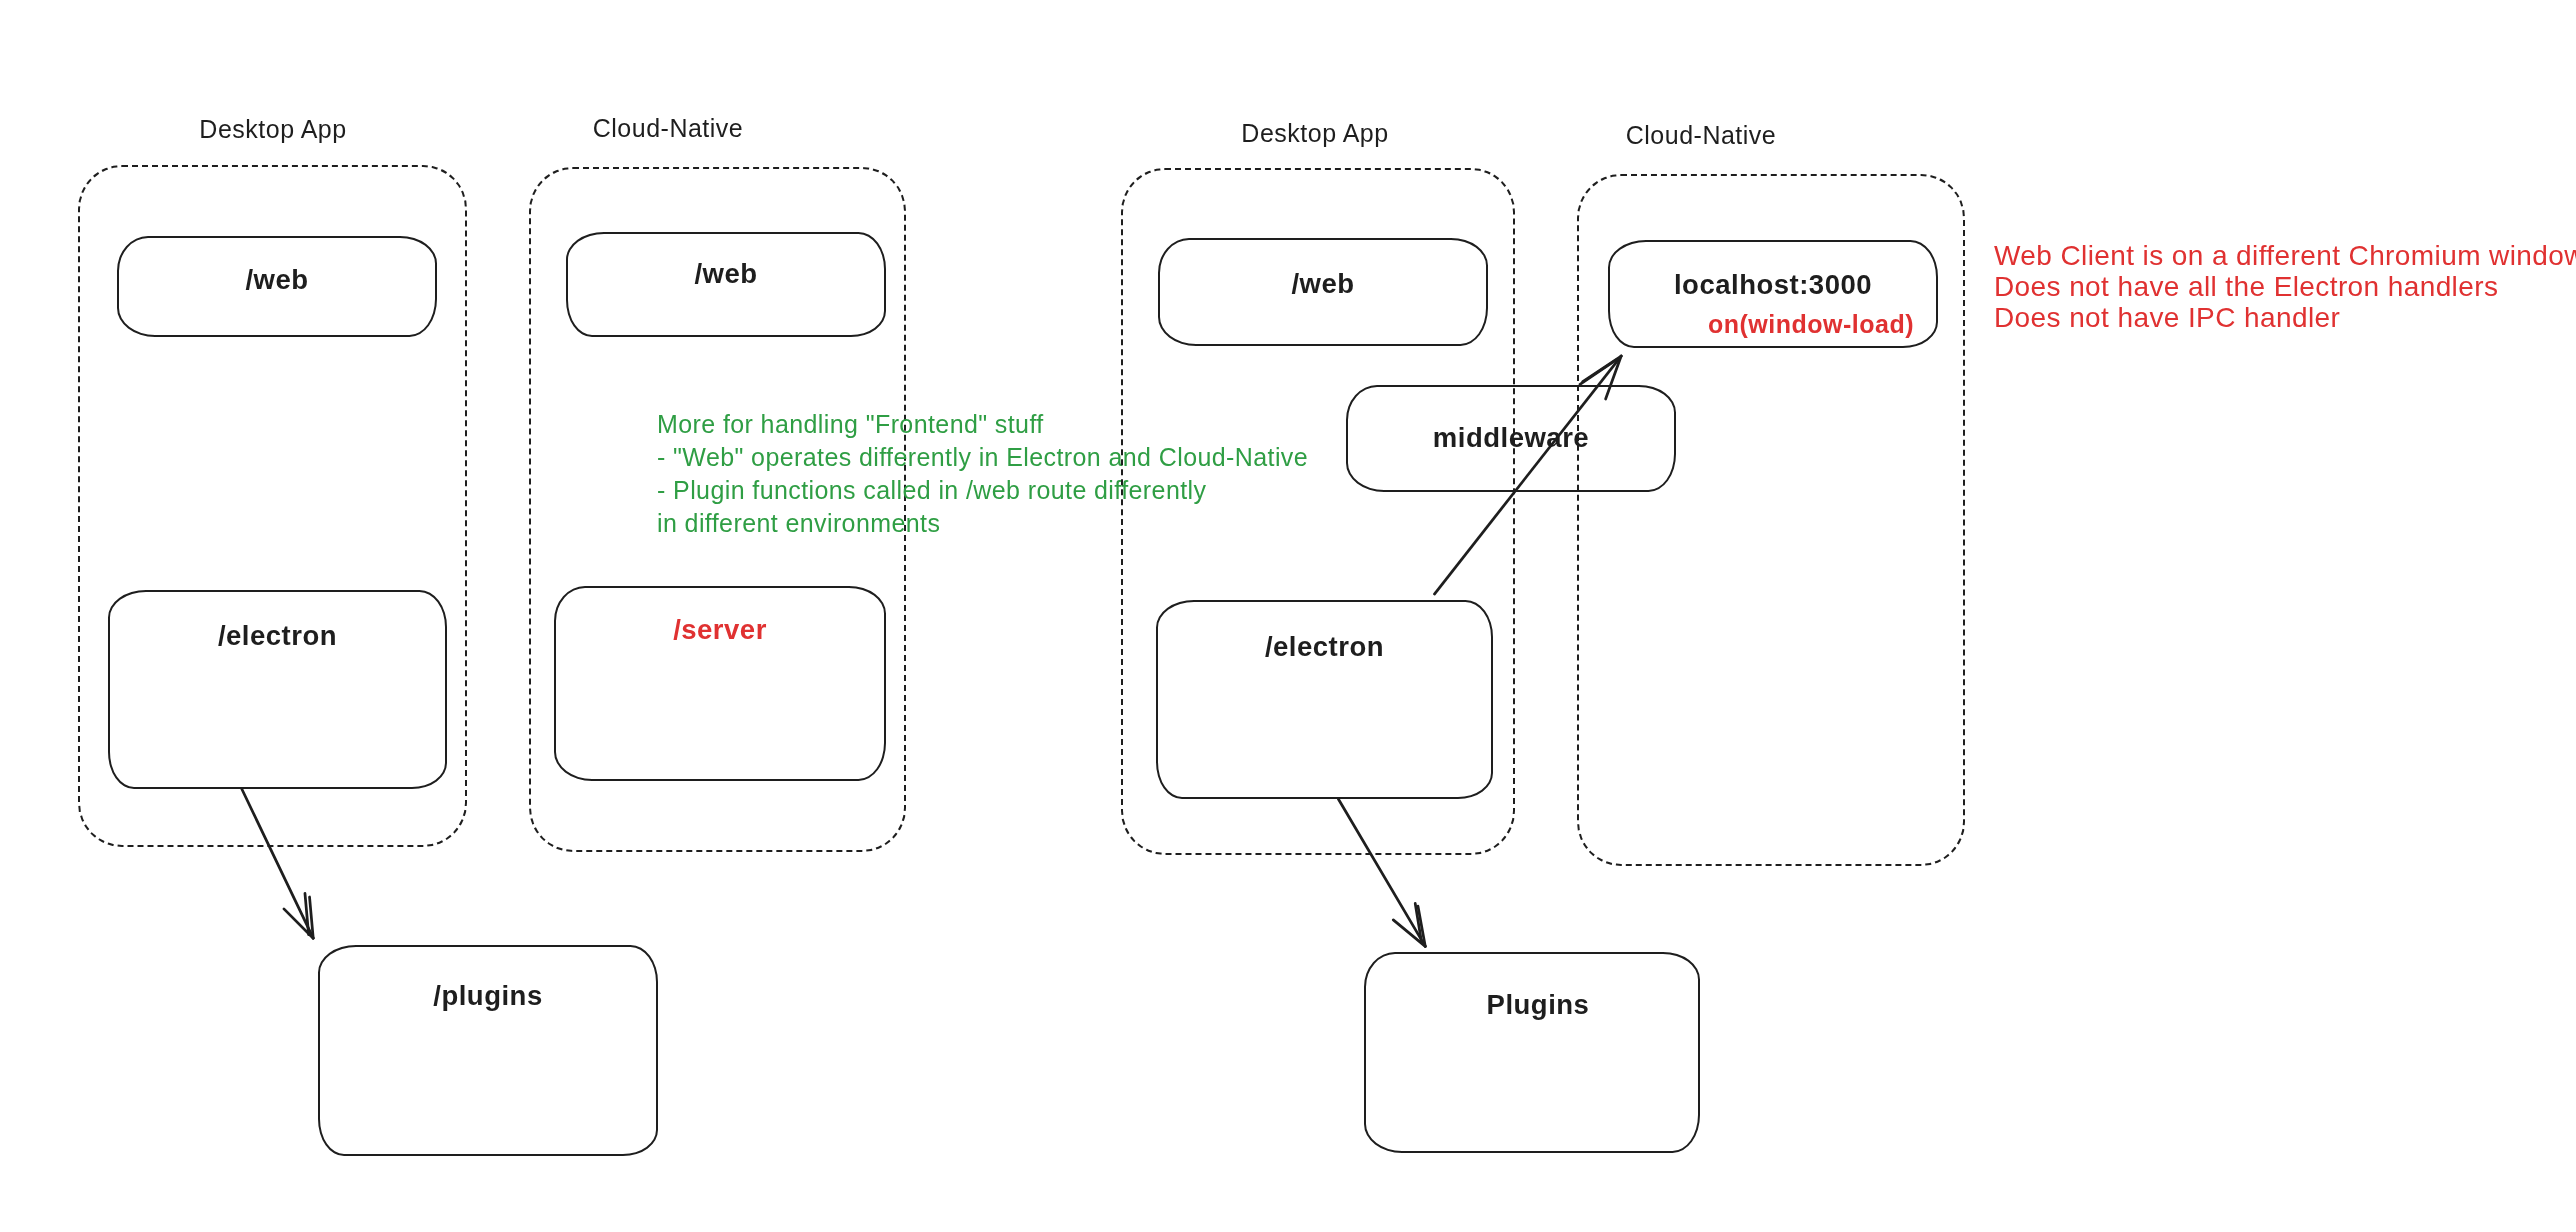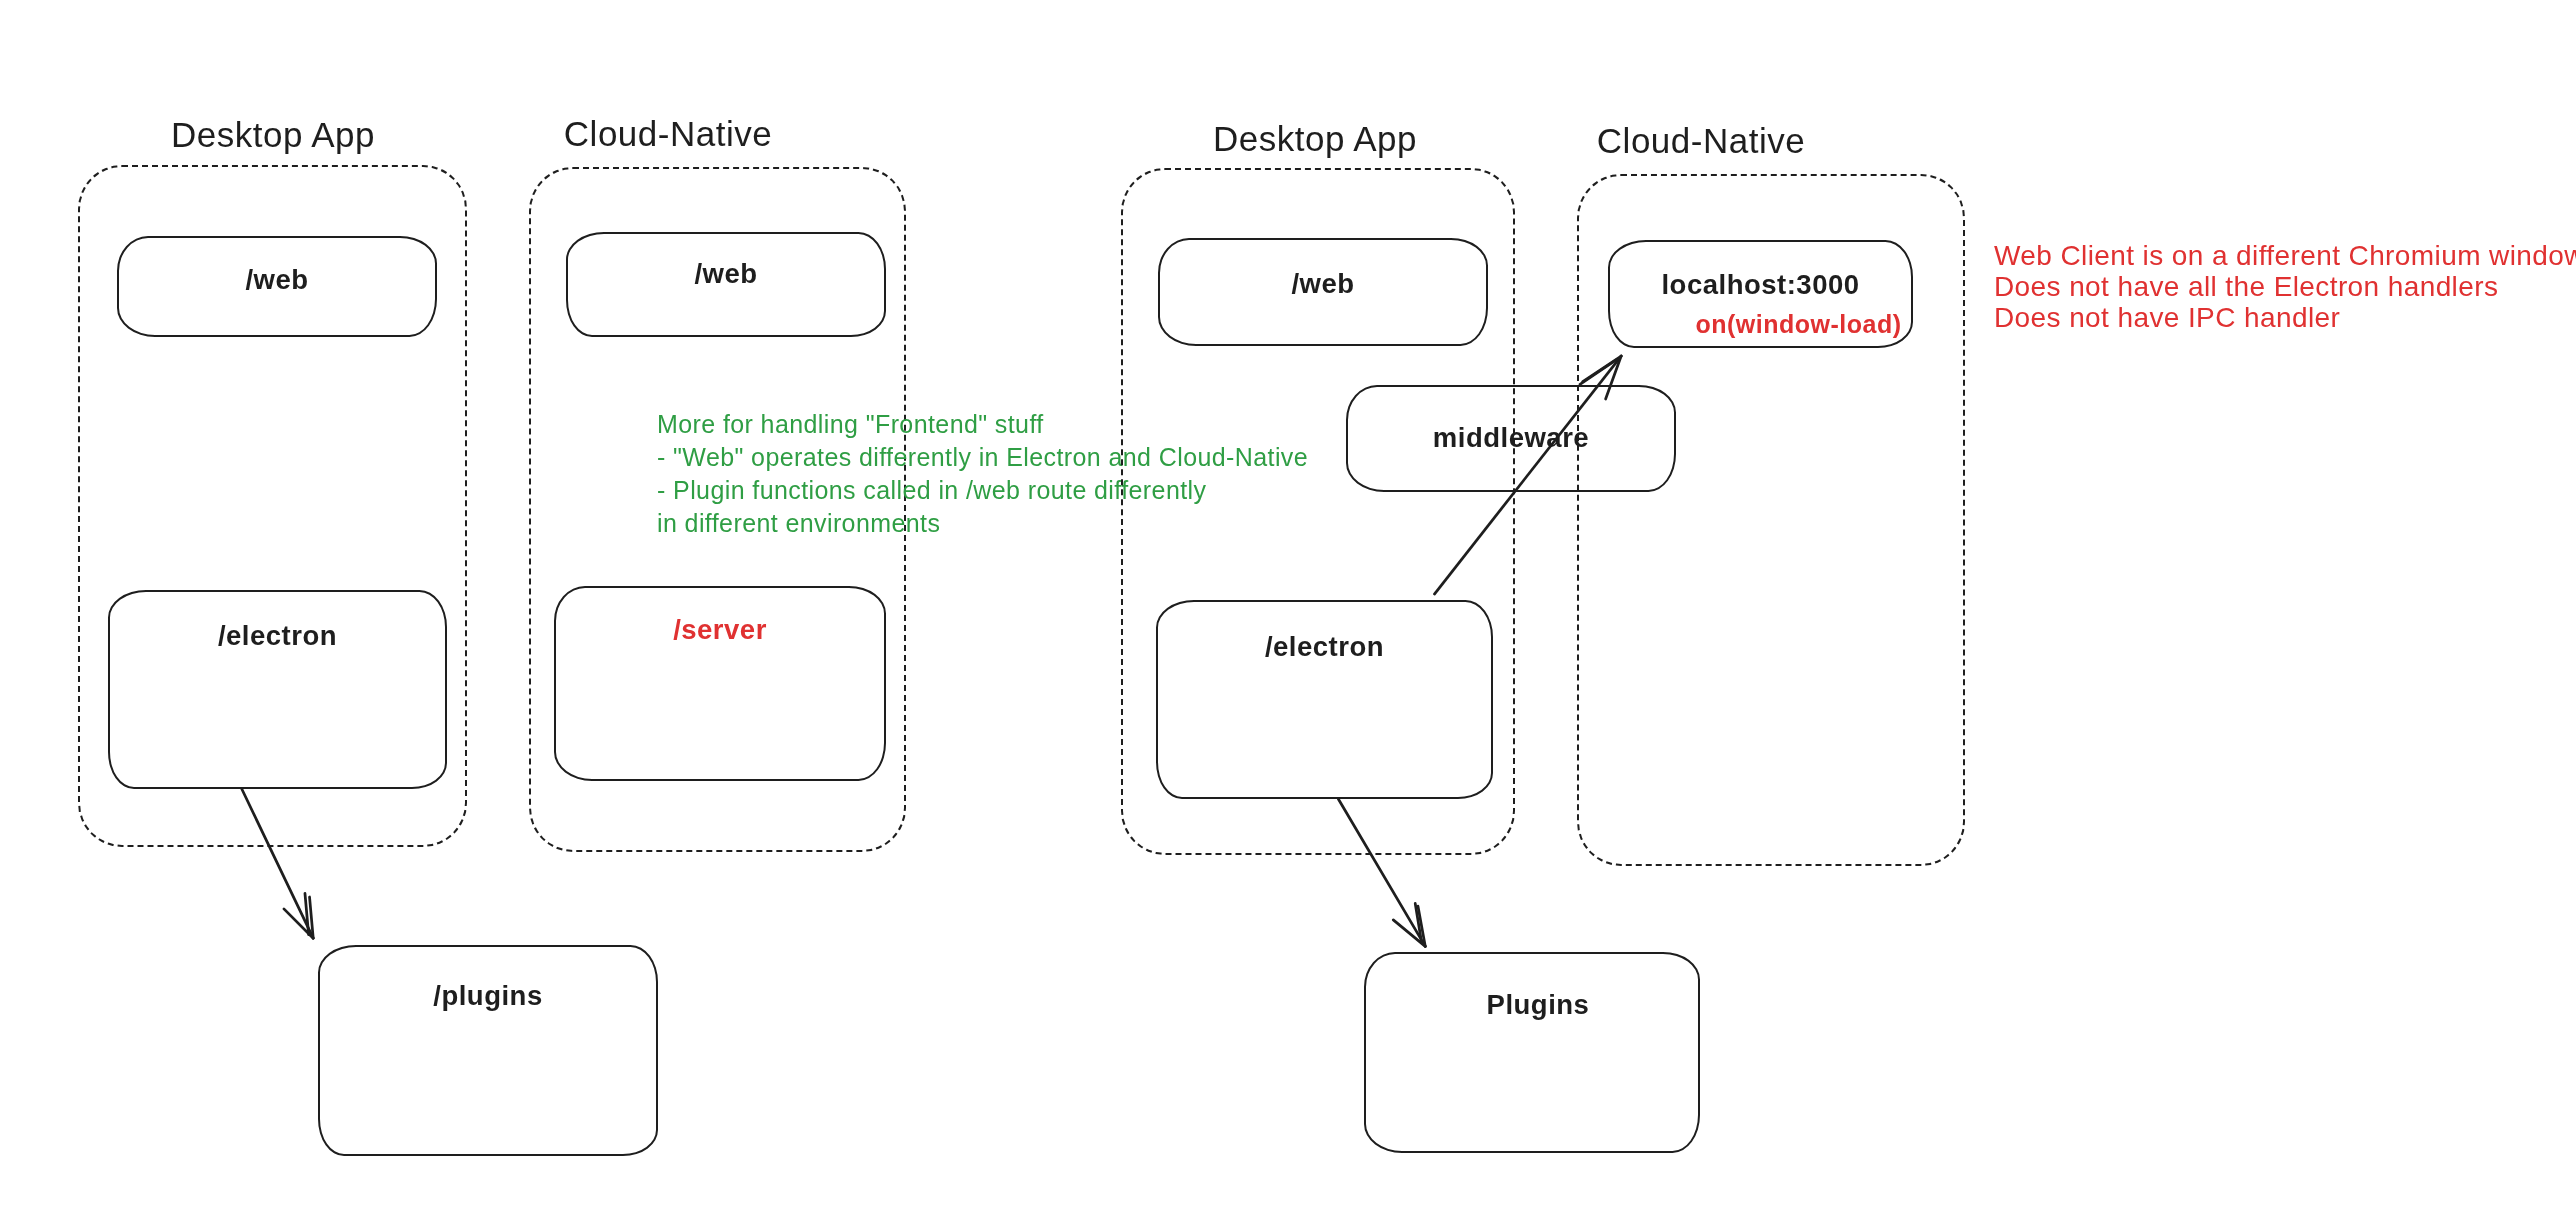--- a/index.html
+++ b/index.html
@@ -37,21 +37,21 @@
   .r2{border-radius:38px 27.5px 35px 26px / 27.5px 37px 26px 37px;}
   .container{
     position:absolute;
     border:2.7px dashed var(--ink);
     border-radius:44px;
     background:transparent;
   }
   .group-label{
     position:absolute;
     transform:translateX(-50%);
-    font-size:35px;
+    font-size:25px;
     letter-spacing:0.5px;
     white-space:nowrap;
     color:var(--ink);
   }
   .note{
     position:absolute;
     white-space:nowrap;
   }
   .note div{white-space:nowrap;}
   .note-green{color:var(--green);font-size:25px;line-height:33px;letter-spacing:0.4px;}
@@ -117,21 +117,21 @@
   <div class="group-label" style="left:1315px;top:119px;">Desktop App</div>
   <div class="group-label" style="left:1701px;top:121px;">Cloud-Native</div>
 
   <div class="container" style="left:1121px;top:168px;width:394px;height:687px;"></div>
   <div class="container" style="left:1577px;top:174px;width:388px;height:692px;"></div>
 
   <div class="node r1" style="left:1158px;top:238px;width:330px;height:108px;padding-top:27.5px;">
     <span>/web</span>
   </div>
 
-  <div class="node r2 stack" style="left:1608px;top:240px;width:305px;height:108px;padding-top:20px;">
+  <div class="node r2 stack" style="left:1608px;top:240px;width:330px;height:108px;padding-top:20px;">
     <span>localhost:3000</span>
     <span class="red-text sub-label">on(window-load)</span>
   </div>
 
   <div class="node r1" style="left:1346px;top:385px;width:330px;height:107px;padding-top:35px;">
     <span>middleware</span>
   </div>
 
   <div class="node r2" style="left:1156px;top:600px;width:337px;height:199px;padding-top:29px;">
     <span>/electron</span>

